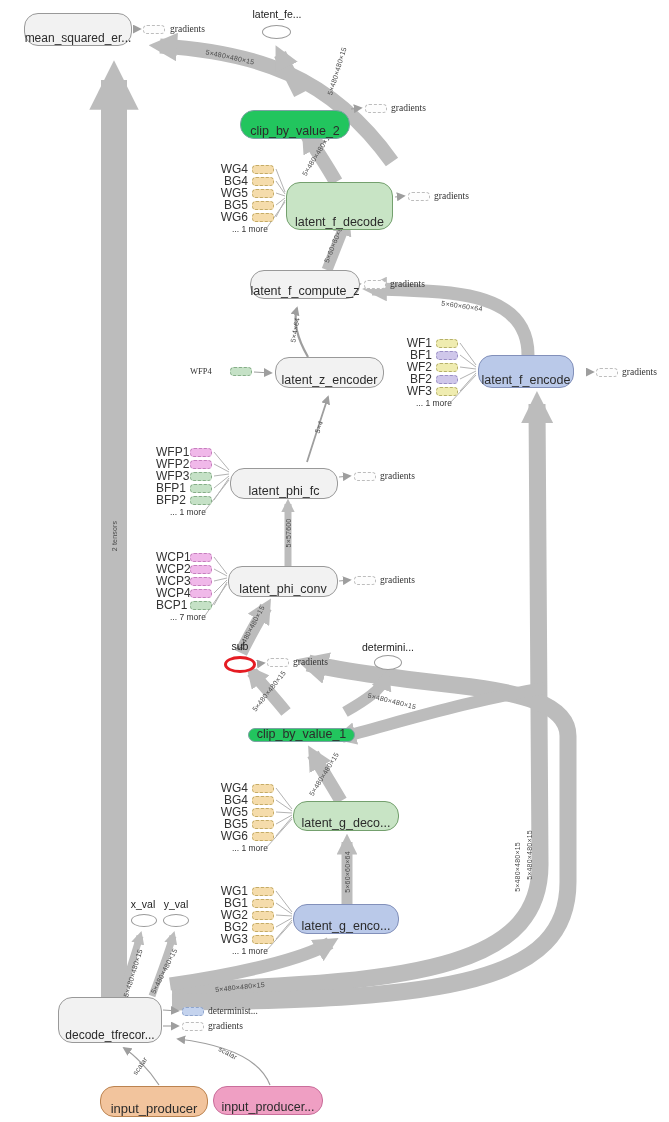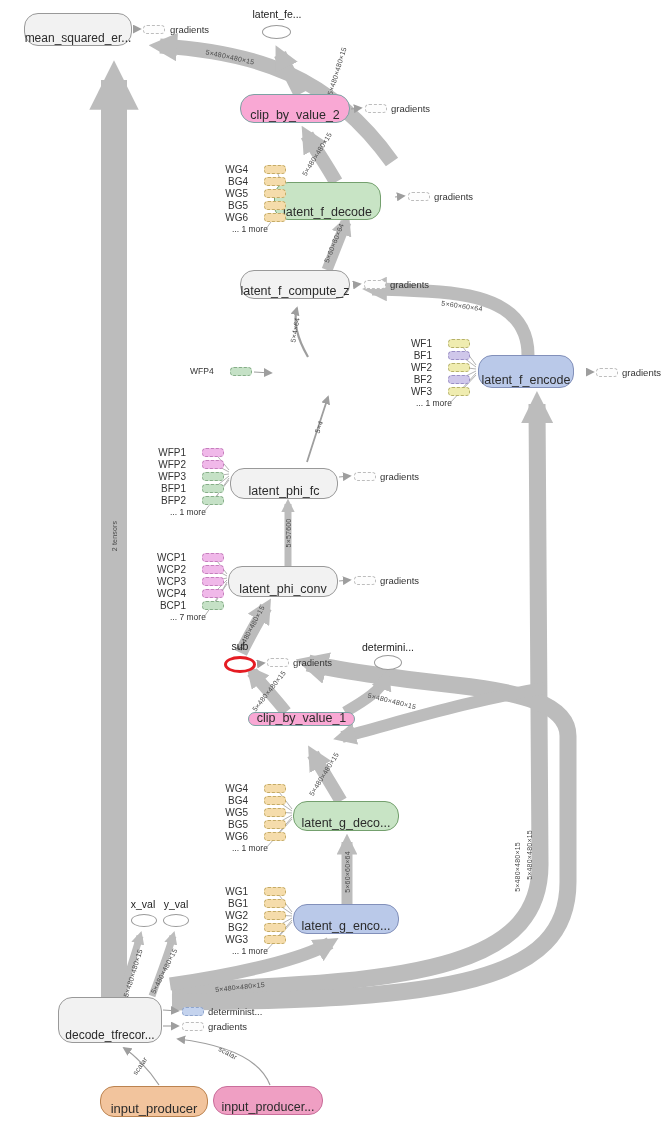--- a/index.html
+++ b/index.html
@@ -5,41 +5,41 @@
   html,body{margin:0;padding:0;background:#fff;}
   #canvas{position:relative;width:669px;height:1122px;overflow:hidden;
           font-family:"Liberation Sans",sans-serif;background:#fff;}
   svg.edges{position:absolute;left:0;top:0;z-index:0;}
   .lay{position:absolute;left:0;top:0;width:669px;height:1122px;z-index:1;pointer-events:none;}
   .nodes{position:absolute;left:0;top:0;width:669px;height:1122px;z-index:2;}
   .el{position:absolute;font-size:7px;color:#4a4a4a;white-space:nowrap;letter-spacing:.2px;}
   .gnode{position:absolute;border:1.6px solid #999;background:#f2f2f2;border-radius:14px;
          display:flex;align-items:flex-end;justify-content:center;font-size:12.5px;color:#2b2b2b;
          white-space:nowrap;box-sizing:border-box;}
-  .teal{background:#f9a8d4;border-color:#7da2a4;}
+  .teal{background:#22c55e;border-color:#7da2a4;margin-top:16px;}
   .green{background:#c8e4c5;border-color:#74a06e;}
   .blue{background:#bac9e9;border-color:#8290ba;}
   .salmon{background:#f2c49d;border-color:#bb8350;}
   .rose{background:#ef9fc3;border-color:#c96e9b;}
   .ell{position:absolute;border:1.4px solid #9a9a9a;background:#fff;border-radius:50%;box-sizing:border-box;}
   .ell.red{border:3px solid #e51c23;}
   .etitle{position:absolute;font-size:10.5px;color:#222;text-align:center;white-space:nowrap;}
   .pill{display:inline-block;width:22px;height:9px;border-radius:4px;border:1px dashed #b0a26a;box-sizing:border-box;}
   .p-orange{background:#f5dcab;border-color:#c4ab66;}
   .p-yellow{background:#efecb0;border-color:#b5b06a;}
   .p-purple{background:#cfc7ea;border-color:#9a8fc5;}
   .p-pink{background:#f0b8e9;border-color:#c47fbc;}
   .p-mint{background:#c5e1c6;border-color:#86ad88;}
   .p-blue{background:#c4d3ee;border-color:#8fa5cd;}
   .p-grad{background:#fdfdfd;border-color:#bdbdbd;}
   .stack{position:absolute;}
   .srow{display:flex;align-items:center;height:12px;}
-  .slabel{display:inline-block;width:30px;text-align:right;padding-right:16px;font-size:10px;color:#333;}
+  .slabel{display:inline-block;width:30px;text-align:right;padding-right:4px;font-size:12px;color:#333;}
   .smore{font-size:8.5px;color:#333;padding-left:14px;height:12px;display:flex;align-items:center;}
-  .gtext{position:absolute;font-size:9.5px;color:#333;white-space:nowrap;}
+  .gtext{position:absolute;font-size:9.5px;color:#333;white-space:nowrap;font-family:Liberation Serif, serif;}
   .gpill{position:absolute;}
 </style>
 </head>
 <body>
 
 <div id="canvas">
 
 <svg class="edges" width="669" height="1122" viewBox="0 0 669 1122">
   <defs>
     <marker id="athick" viewBox="0 0 10 10" refX="6" refY="5" markerWidth="1.9" markerHeight="1.9" orient="auto" markerUnits="strokeWidth">
@@ -133,21 +133,21 @@
 
   <div class="etitle" style="left:240px;top:8px;width:74px">latent_fe...</div>
   <div class="ell" style="left:262px;top:25px;width:29px;height:14px"></div>
 
   <div class="gnode teal" style="left:240px;top:94px;width:110px;height:29px">
         <span>clip_by_value_2</span>
       </div>
   <span class="gpill pill p-grad" style="left:365px;top:104px"></span>
   <span class="gtext" style="left:391px;top:103px">gradients</span>
 
-  <div class="gnode green" style="left:274px;top:182px;width:107px;height:38px">
+  <div class="gnode green" style="left:286px;top:182px;width:107px;height:48px">
         <span>latent_f_decode</span>
       </div>
   <span class="gpill pill p-grad" style="left:408px;top:192px"></span>
   <span class="gtext" style="left:434px;top:191px">gradients</span>
   <div class="stack" style="left:218px;top:163px">
     <div class="srow">
           <span class="slabel">WG4</span>
           <span class="pill p-orange"></span>
         </div>
     <div class="srow">
@@ -162,26 +162,29 @@
           <span class="slabel">BG5</span>
           <span class="pill p-orange"></span>
         </div>
     <div class="srow">
           <span class="slabel">WG6</span>
           <span class="pill p-orange"></span>
         </div>
     <div class="smore">... 1 more</div>
   </div>
 
-  <div class="gnode" style="left:240px;top:270px;width:110px;height:29px">
+  <div class="gnode" style="left:250px;top:270px;width:110px;height:29px">
         <span>latent_f_compute_z</span>
       </div>
   <span class="gpill pill p-grad" style="left:364px;top:280px"></span>
   <span class="gtext" style="left:390px;top:279px">gradients</span>
 
+  <div class="gnode" style="left:275px;top:357px;width:109px;height:31px">
+        <span>latent_z_encoder</span>
+      </div>
   <span class="gtext" style="left:190px;top:366px;font-size:8.5px">WFP4</span>
   <span class="gpill pill p-mint" style="left:230px;top:367px"></span>
 
   <div class="gnode blue" style="left:478px;top:355px;width:96px;height:33px">
         <span>latent_f_encode</span>
       </div>
   <span class="gpill pill p-grad" style="left:596px;top:368px"></span>
   <span class="gtext" style="left:622px;top:367px">gradients</span>
   <div class="stack" style="left:402px;top:337px">
     <div class="srow">

